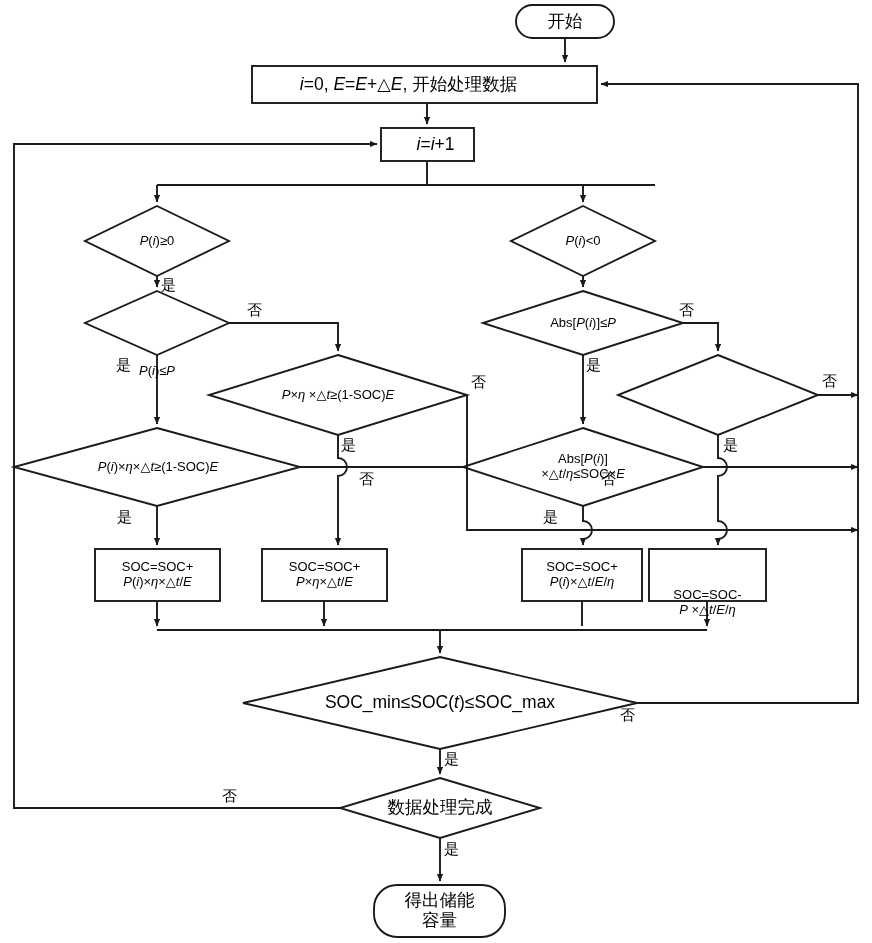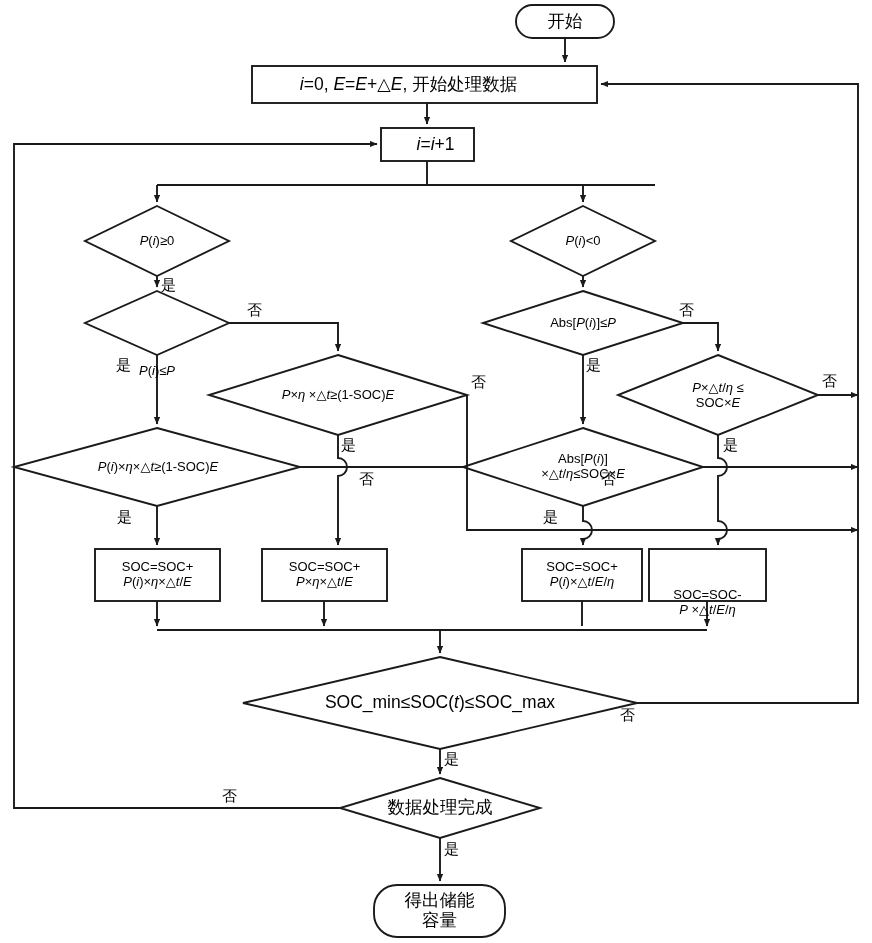--- a/index.html
+++ b/index.html
@@ -156,24 +156,20 @@
   </div>
 
   <div class="nodeText t16" style="left:214px;top:380px;width:248px;height:30px;">
     <span><i class="v">P</i>×<i class="v">η</i> ×<span class="sym">△</span><i class="v">t</i>≥(1-SOC)<i class="v">E</i></span>
   </div>
 
   <div class="nodeText t16" style="left:18px;top:452px;width:280px;height:30px;">
     <span><i class="v">P</i>(<i class="v">i</i>)×<i class="v">η</i>×<span class="sym">△</span><i class="v">t</i>≥(1-SOC)<i class="v">E</i></span>
   </div>
 
-  <div class="nodeText t16" style="left:620px;top:370px;width:196px;height:52px;flex-direction:column;">
-    <span><i class="v">P</i>×<span class="sym">△</span><i class="v">t</i>/<i class="v">η</i> ≤</span>
-    <span>SOC×<i class="v">E</i></span>
-  </div>
 
   <div class="nodeText t16" style="left:465px;top:441px;width:236px;height:52px;flex-direction:column;">
     <span>Abs[<i class="v">P</i>(<i class="v">i</i>)]</span>
     <span>×<span class="sym">△</span><i class="v">t</i>/<i class="v">η</i>≤SOC×<i class="v">E</i></span>
   </div>
 
   <div class="nodeText t16" style="left:95px;top:549px;width:125px;height:52px;flex-direction:column;">
     <span>SOC=SOC+</span>
     <span><i class="v">P</i>(<i class="v">i</i>)×<i class="v">η</i>×<span class="sym">△</span><i class="v">t</i>/<i class="v">E</i></span>
   </div>

